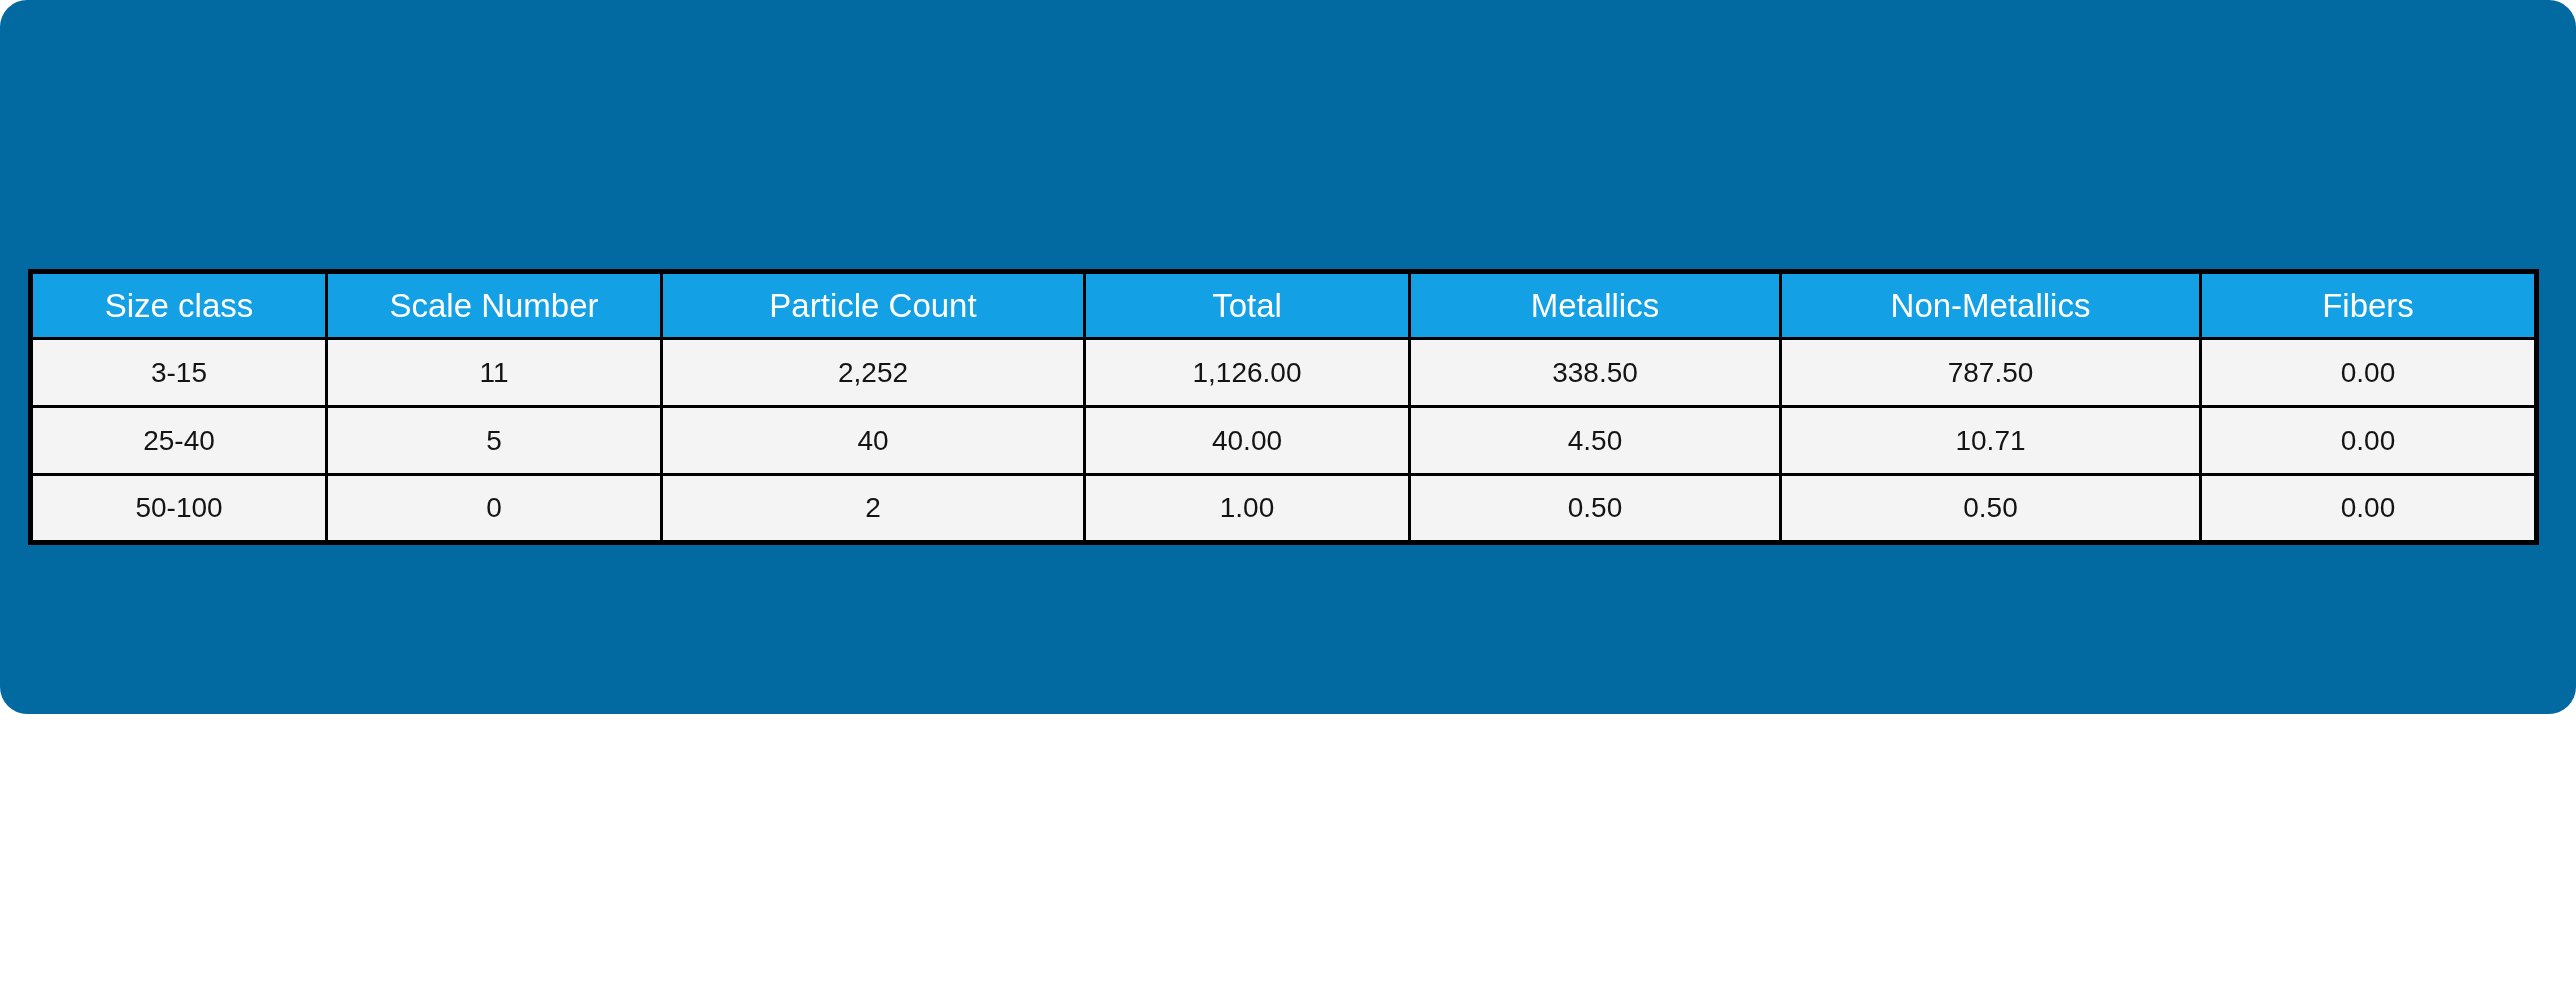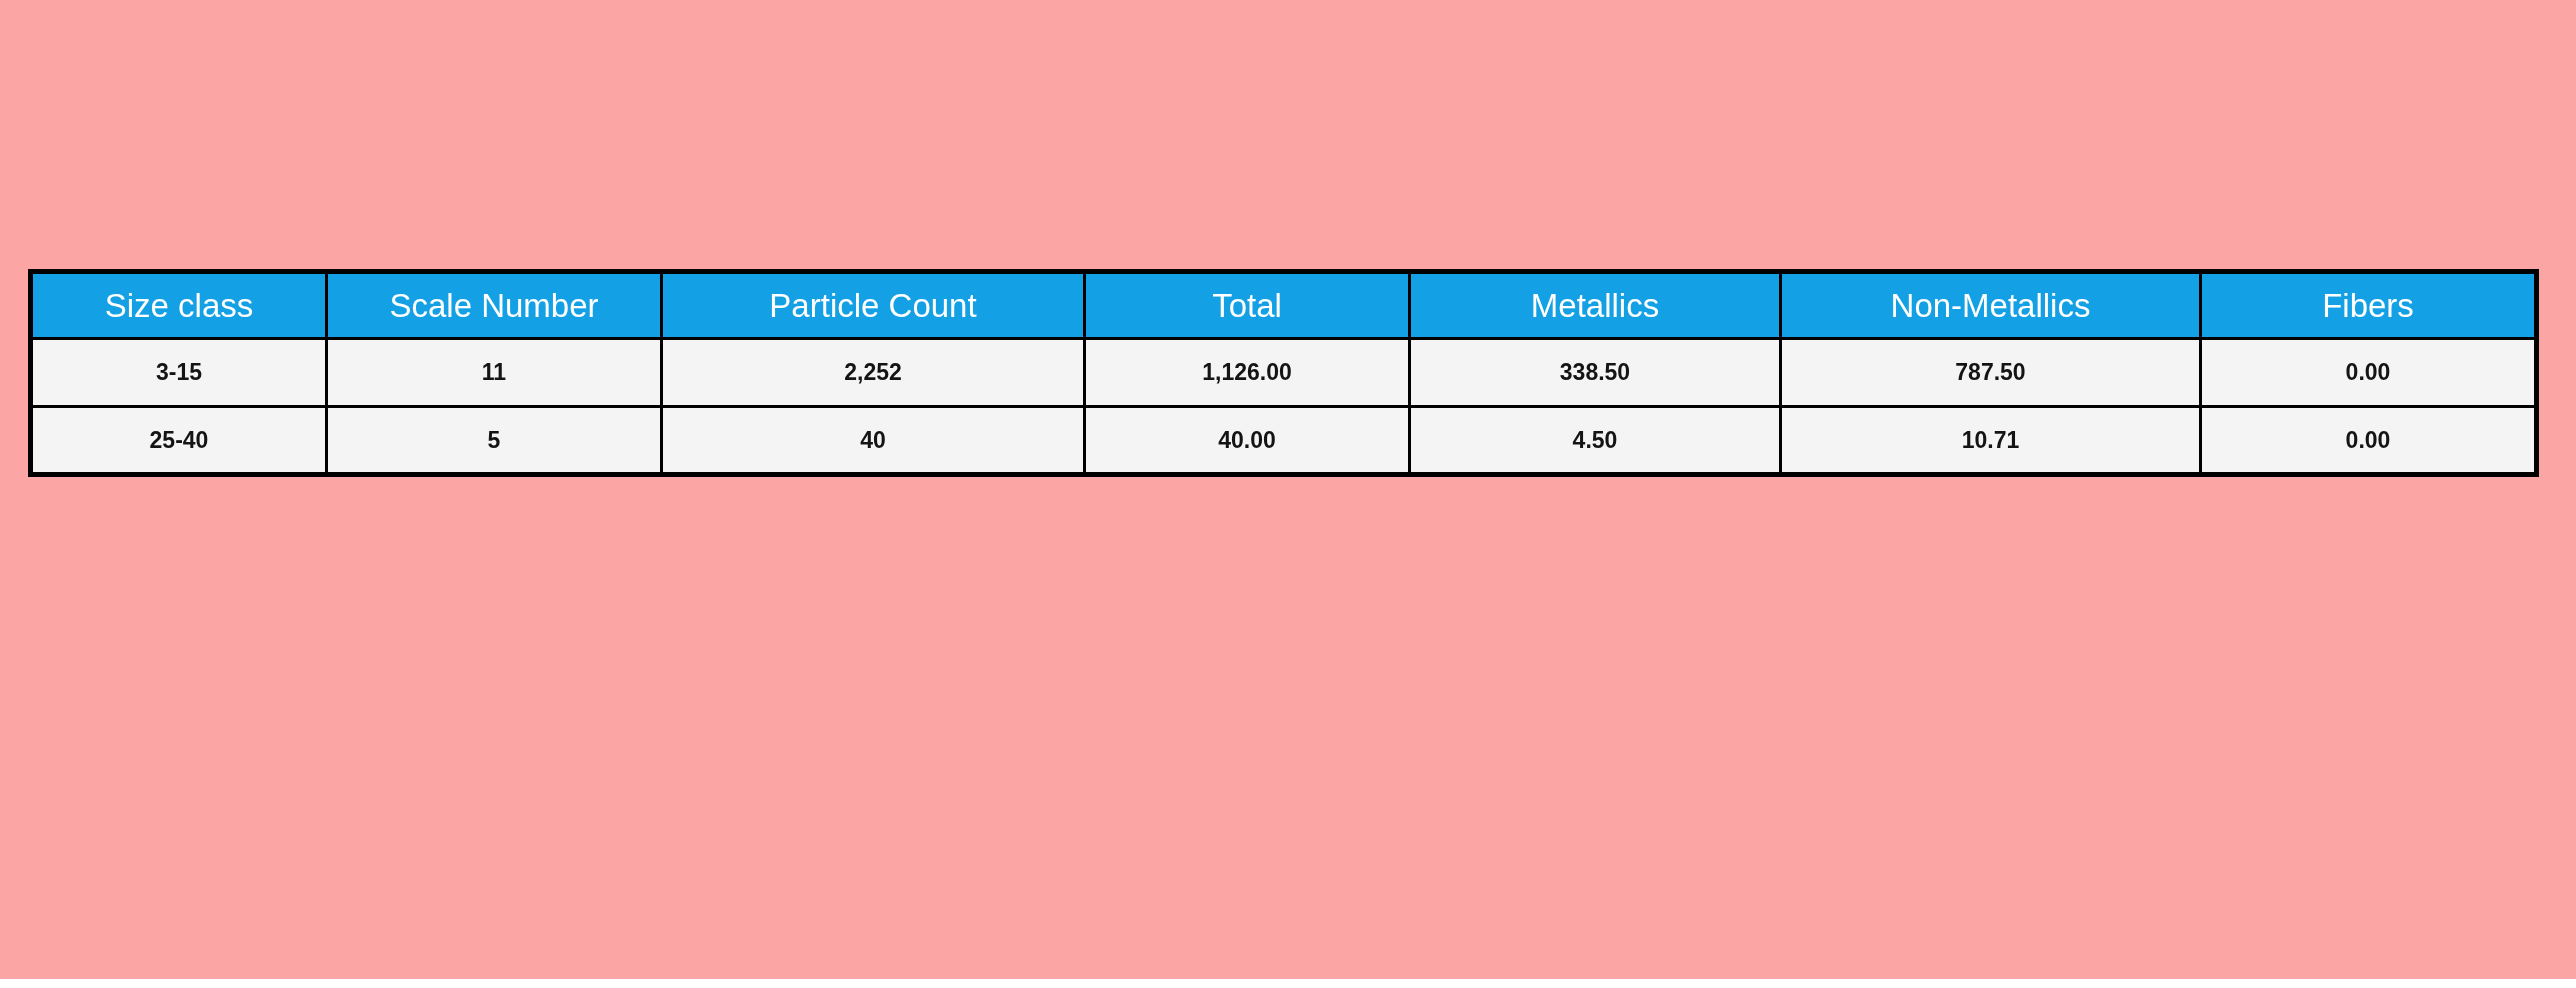--- a/index.html
+++ b/index.html
@@ -4,23 +4,24 @@
 <style>
   html, body {
     margin: 0;
     padding: 0;
     background: #ffffff;
     font-family: "Liberation Sans", sans-serif;
   }
   .page {
     position: relative;
     width: 2576px;
-    height: 979px;
-    background: #fca5a5;
+    height: 714px;
+    background: #0369a1;
     overflow: hidden;
+    border-radius: 27px;
   }
   .table-wrap {
     position: absolute;
     left: 28px;
     top: 269px;
   }
   table.data-table {
     border-collapse: collapse;
     table-layout: fixed;
     width: 2506px;
@@ -40,22 +41,22 @@
   table.data-table tbody tr { height: 68px; }
   table.data-table th {
     background: #14A0E4;
     color: #ffffff;
     font-size: 33px;
     font-weight: 400;
   }
   table.data-table td {
     background: #F4F4F4;
     color: #141414;
-    font-size: 23px;
-    font-weight: 700;
+    font-size: 28px;
+    font-weight: 400;
   }
   .col-size     { width: 296px; }
   .col-scale    { width: 335px; }
   .col-count    { width: 423px; }
   .col-total    { width: 325px; }
   .col-metal    { width: 371px; }
   .col-nonmetal { width: 420px; }
   .col-fibers   { width: 336px; }
 </style>
 </head>
@@ -96,17 +97,26 @@
         </tr>
         <tr>
           <td>25-40</td>
           <td>5</td>
           <td>40</td>
           <td>40.00</td>
           <td>4.50</td>
           <td>10.71</td>
           <td>0.00</td>
         </tr>
+        <tr>
+          <td>50-100</td>
+          <td>0</td>
+          <td>2</td>
+          <td>1.00</td>
+          <td>0.50</td>
+          <td>0.50</td>
+          <td>0.00</td>
+        </tr>
       </tbody>
     </table>
   </div>
 </div>
 
 
 </body></html>

